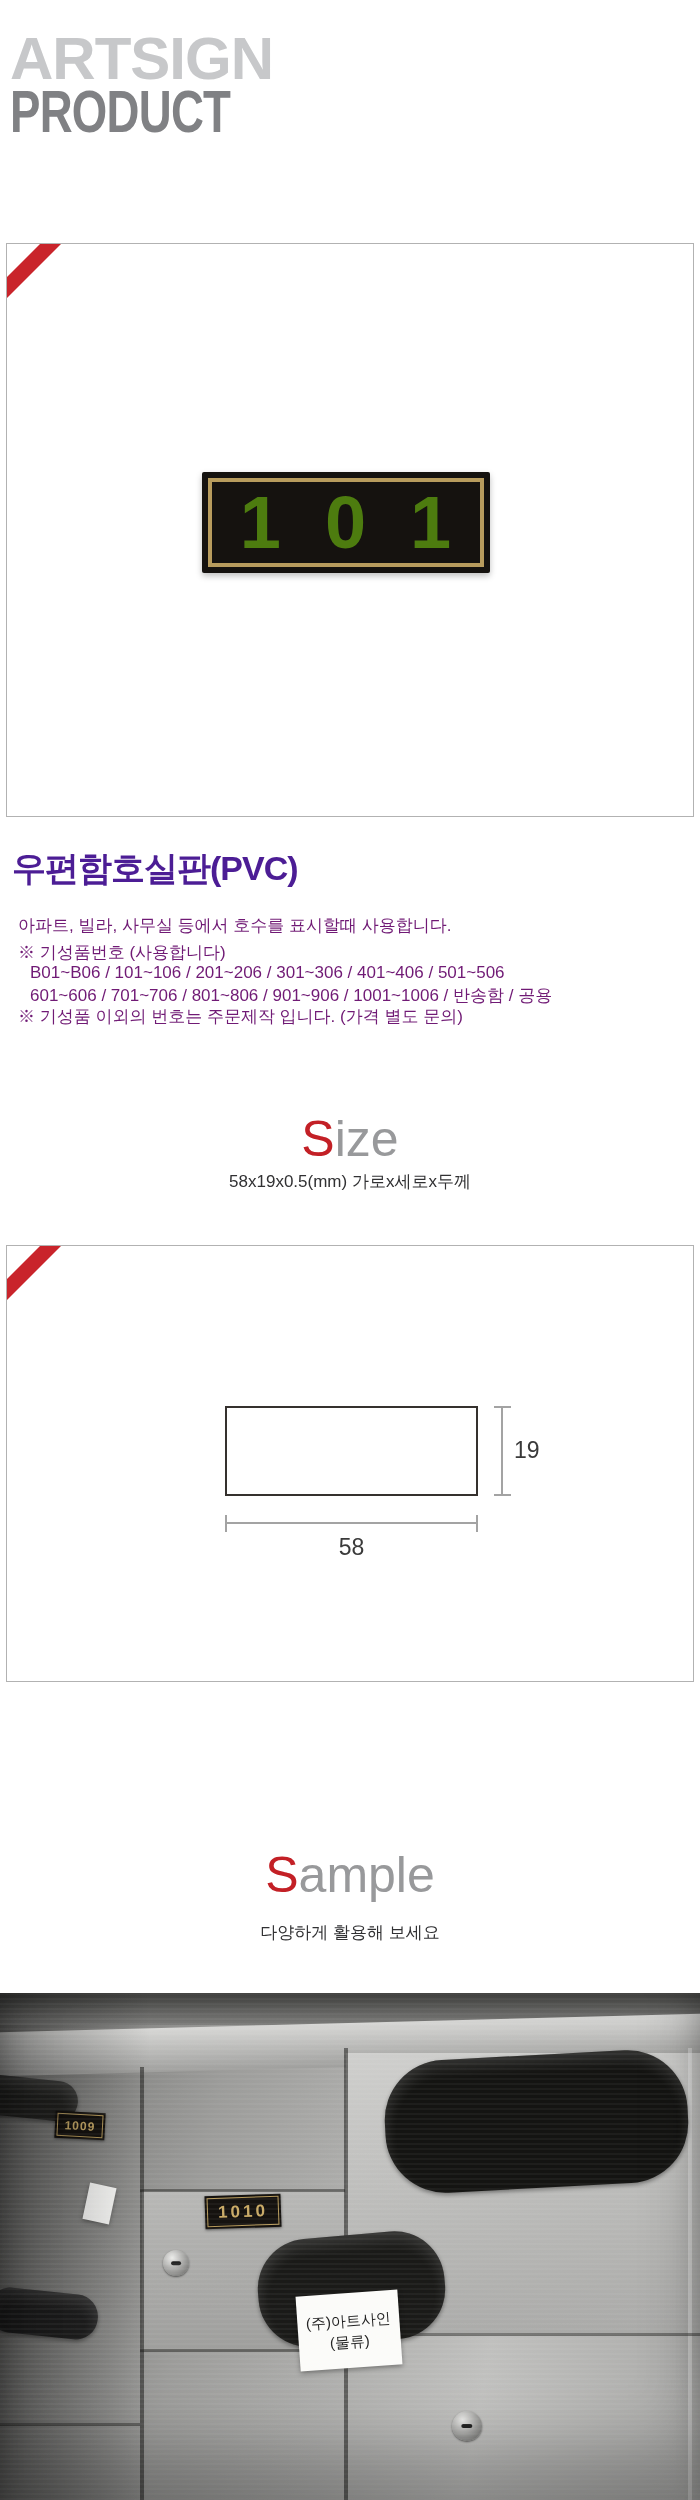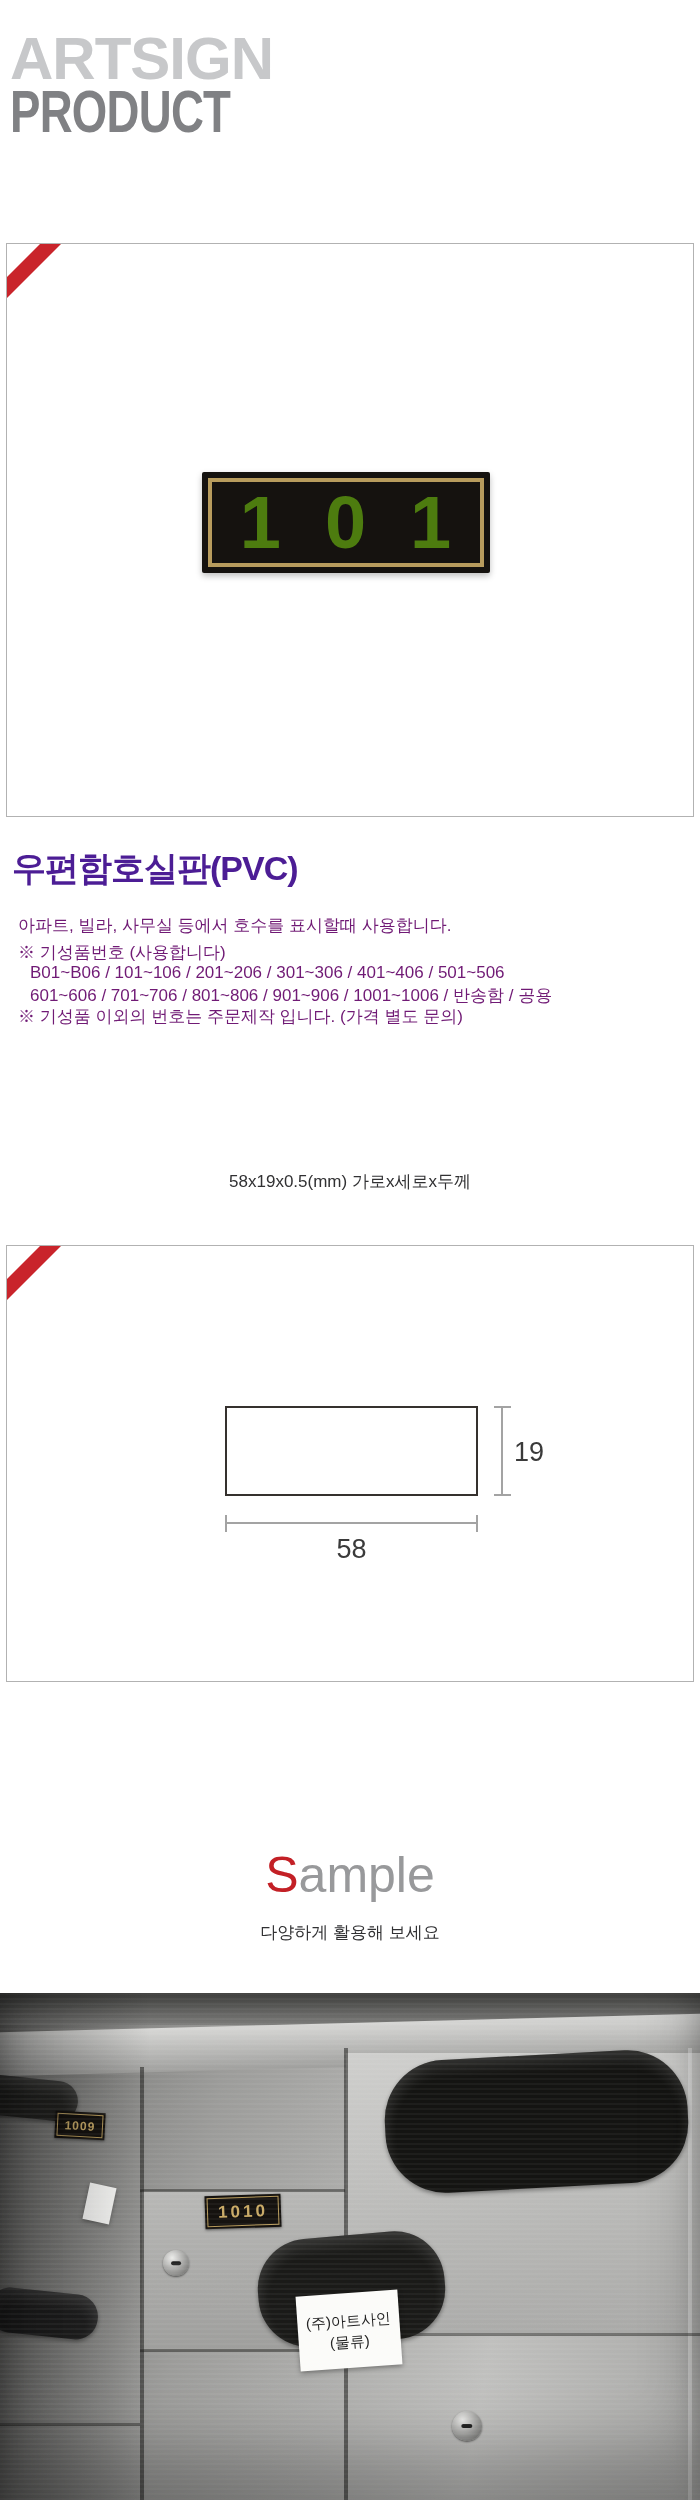--- a/index.html
+++ b/index.html
@@ -81,21 +81,21 @@
     position:absolute; left:225px; top:1406px; width:253px; height:90px;
     border:2px solid #35312e; background:#fff;
   }
   .dim { position:absolute; background:#a3a3a3; }
   .v-line  { left:501px; top:1406px; width:2px;  height:90px; }
   .v-tick-top { left:494px; top:1406px; width:17px; height:2px; }
   .v-tick-bot { left:494px; top:1494px; width:17px; height:2px; }
   .h-line  { left:226px; top:1522px; width:251px; height:2px; }
   .h-tick-l { left:225px; top:1515px; width:2px; height:17px; }
   .h-tick-r { left:476px; top:1515px; width:2px; height:17px; }
-  .dim-label { position:absolute; font-size:27px; color:#3a3a3a; }
+  .dim-label { position:absolute; font-size:23px; color:#3a3a3a; }
   .lbl-19 { left:514px; top:1437px; }
   .lbl-58 { left:225px; top:1534px; width:253px; text-align:center; }
 
   
   .photo {
     position:absolute; left:0; top:1993px; width:700px; height:507px;
     background:linear-gradient(100deg,#6e6e6c 0%,#9c9c9a 30%,#c0c0be 70%,#a8a8a6 100%);
     overflow:hidden;
   }
   .ph-topdark { position:absolute; left:0; top:0; width:700px; height:32px;
@@ -178,20 +178,21 @@
     <div class="plate101-num">101</div>
   </div>
 
   <div class="product-title">우편함호실판(PVC)</div>
   <div class="txt t-usage">아파트, 빌라, 사무실 등에서 호수를 표시할때 사용합니다.</div>
   <div class="txt t-note1">※ 기성품번호 (사용합니다)</div>
   <div class="txt t-row1">B01~B06 / 101~106 / 201~206 / 301~306 / 401~406 / 501~506</div>
   <div class="txt t-row2">601~606 / 701~706 / 801~806 / 901~906 / 1001~1006 / 반송함 / 공용</div>
   <div class="txt t-note2">※ 기성품 이외의 번호는 주문제작 입니다. (가격 별도 문의)</div>
 
+  <div class="heading h-size"><span class="initial">S</span><span>ize</span></div>
   <div class="subline s-size">58x19x0.5(mm) 가로x세로x두께</div>
 
   <div class="panel panel-size">
     <div class="ribbon"></div>
   </div>
   <div class="diagram-rect"></div>
   <div class="dim v-line"></div>
   <div class="dim v-tick-top"></div>
   <div class="dim v-tick-bot"></div>
   <div class="dim-label lbl-19">19</div>

